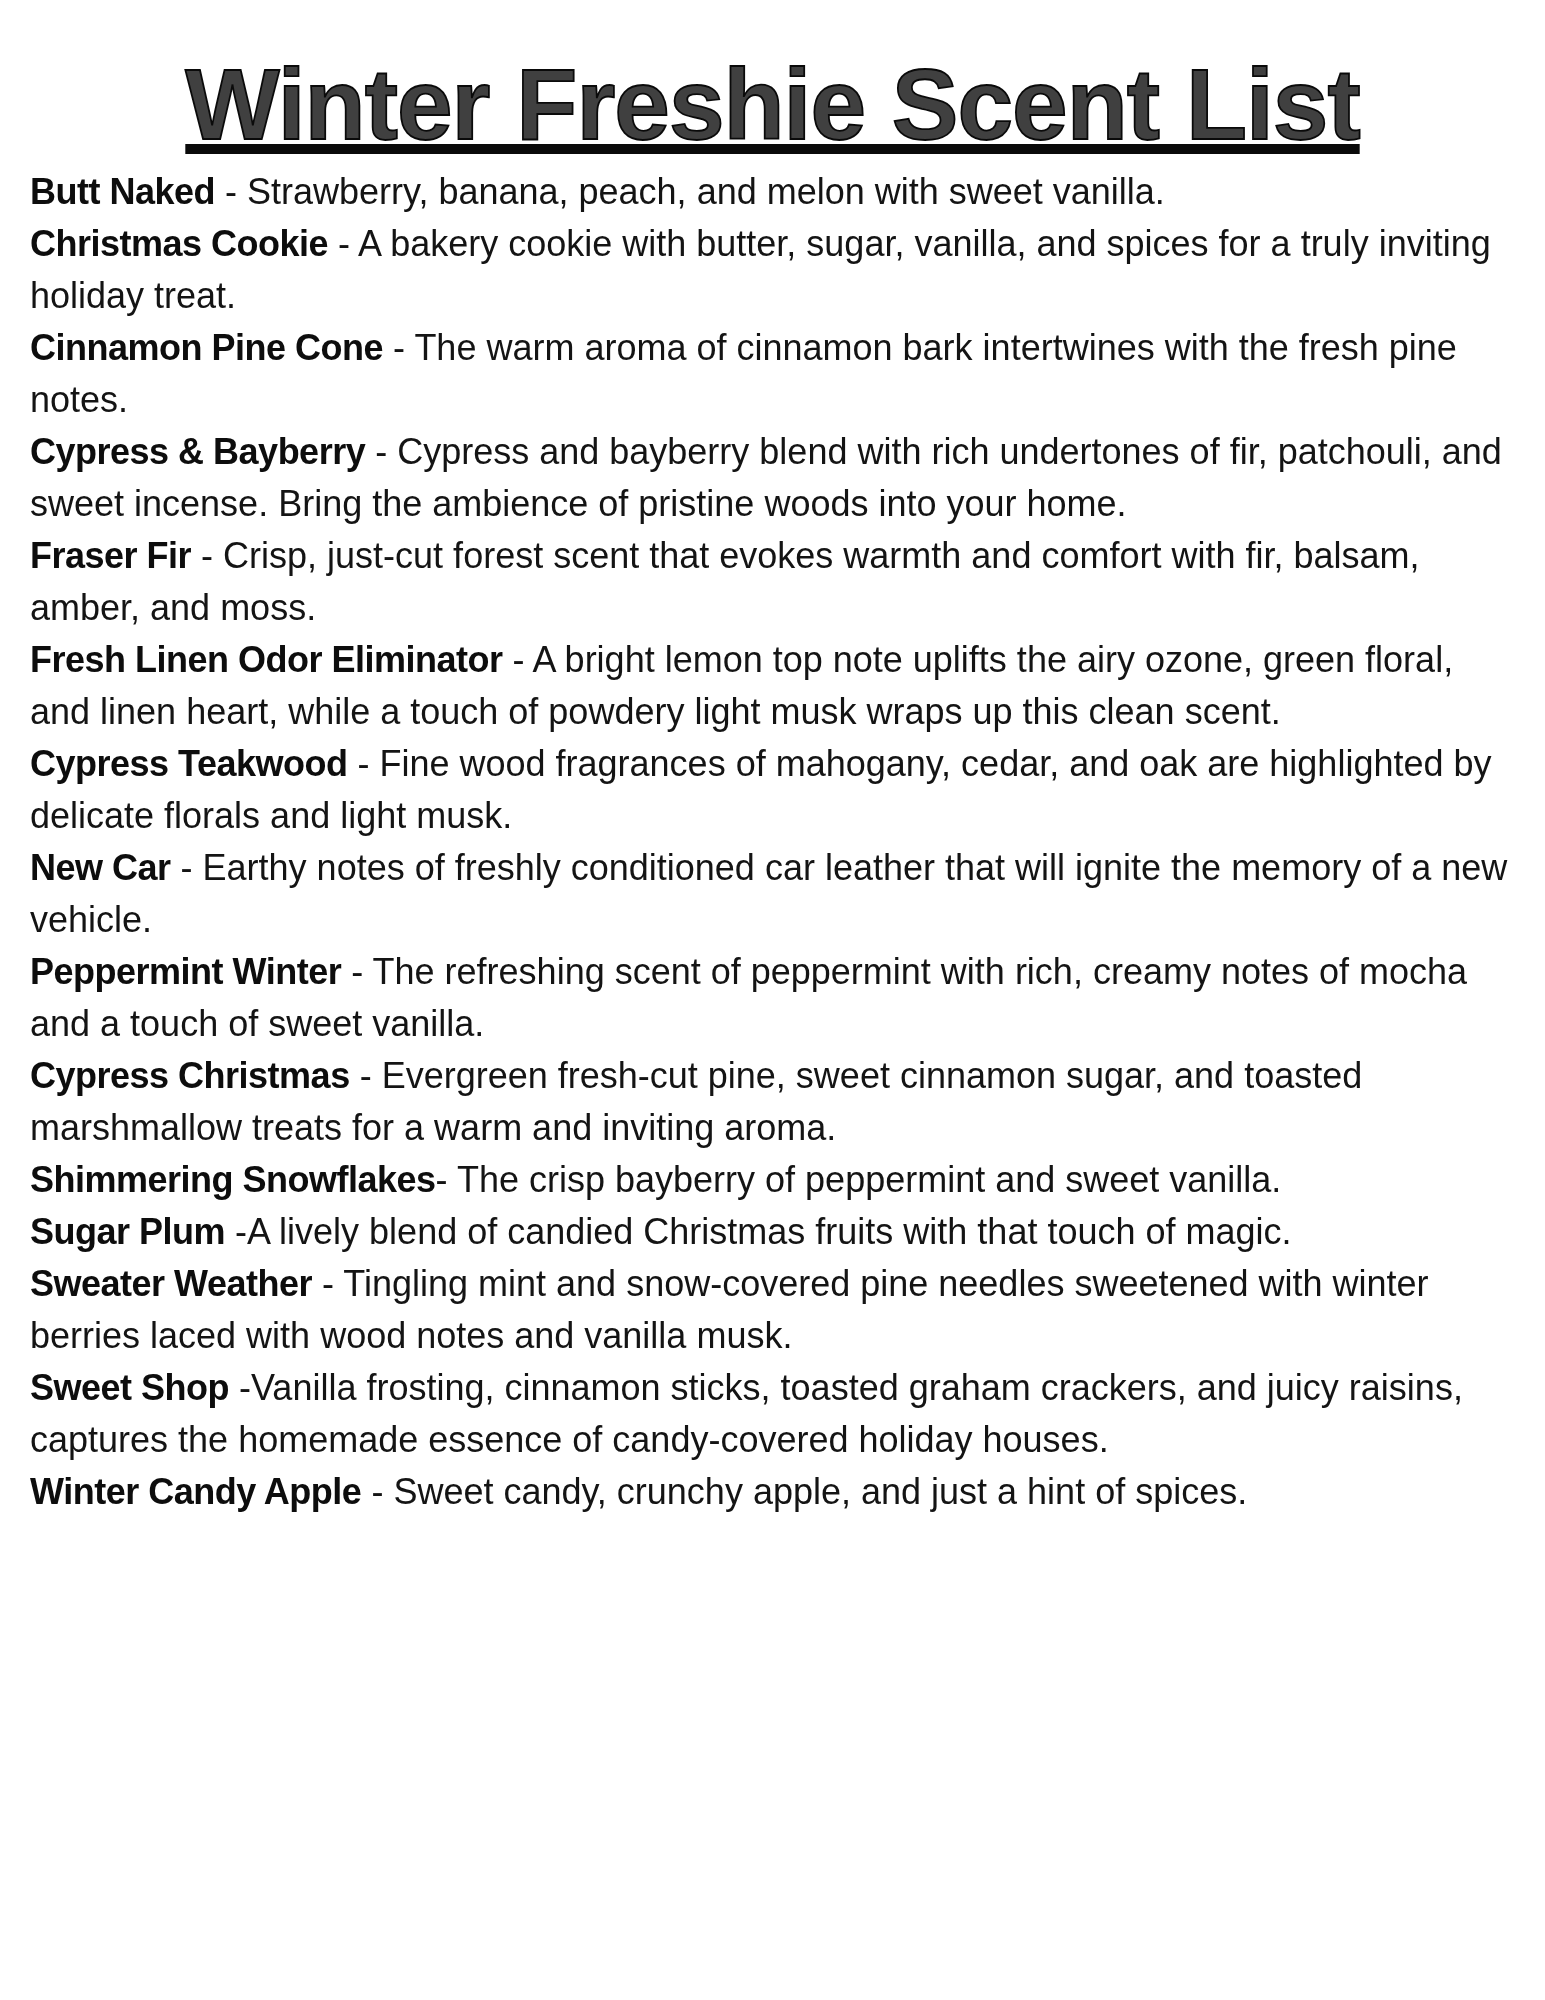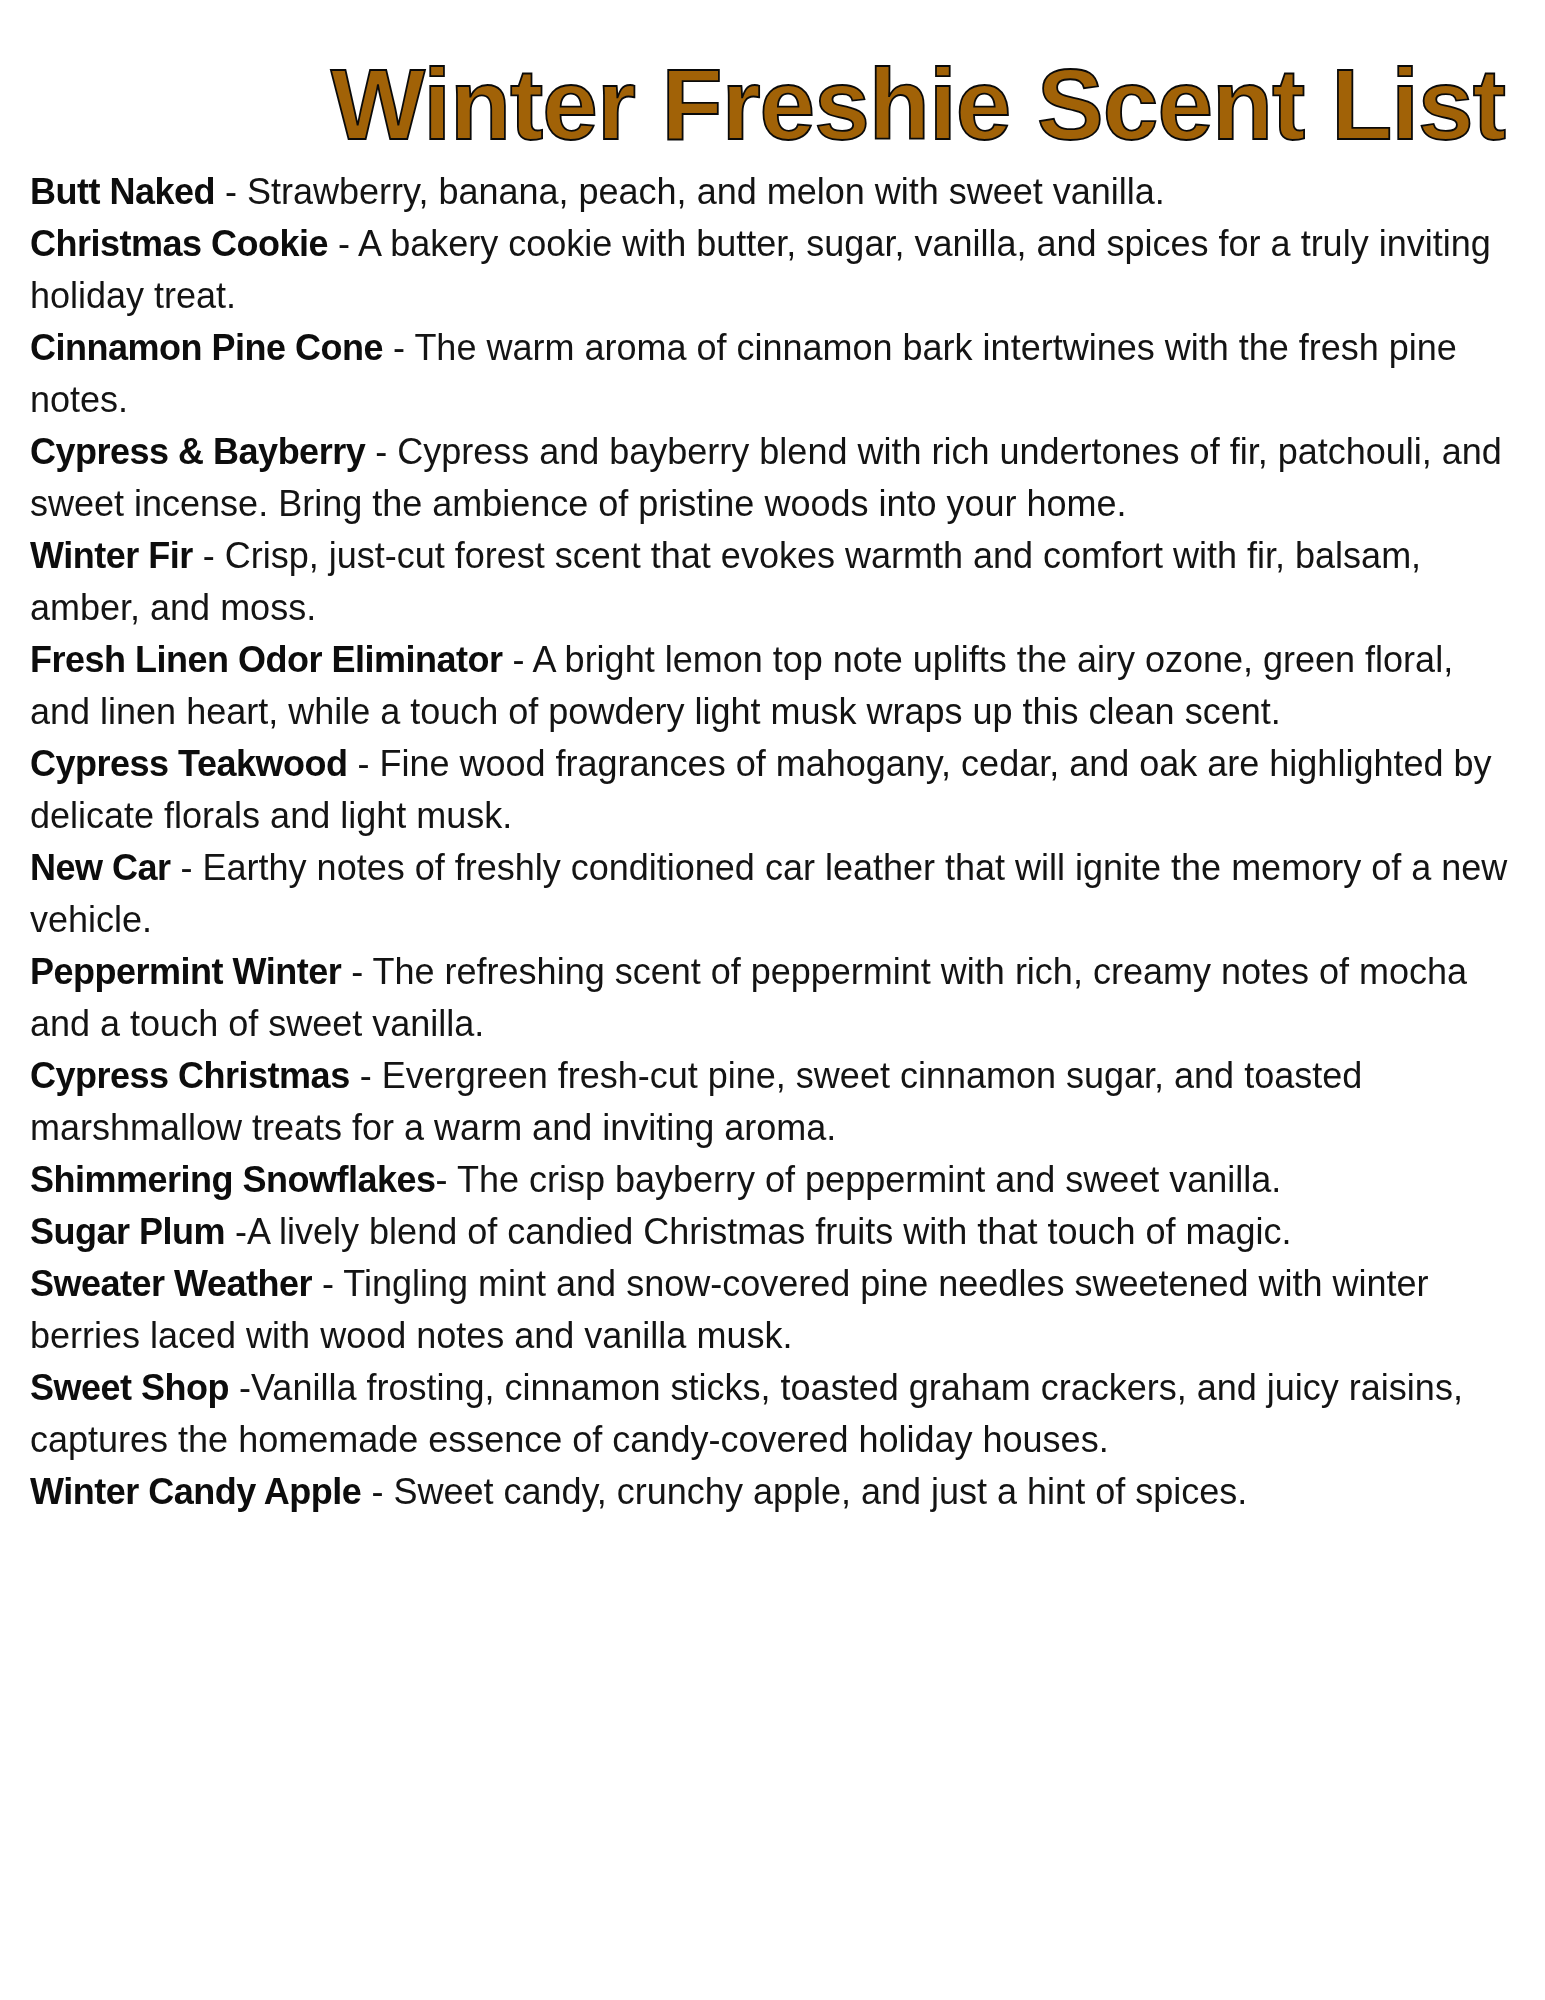--- a/index.html
+++ b/index.html
@@ -13,28 +13,29 @@
     height: 2000px;
     background: #ffffff;
     overflow: hidden;
     box-sizing: border-box;
     font-family: "Liberation Sans", sans-serif;
     color: #121212;
   }
   .title {
     margin: 54px 0 0 0;
     padding: 0 40px;
-    text-align: right;
+    text-align: center;
     font-size: 100px;
     line-height: 1.0;
     font-weight: 700;
     letter-spacing: -1px;
-    color: #a16207;
+    color: #404040;
     -webkit-text-stroke: 1.8px #0a0a0a; 
     white-space: nowrap;
+    text-decoration: underline;
   }
   .scent-list {
     margin: 12px 16px 0 0;
     padding: 0 20px 0 30px;
     font-size: 36px;
     line-height: 52px;
     color: #141414;
   }
   .entry {
     margin: 0;
@@ -59,21 +60,21 @@
 
   <div class="scent-list">
   <p class="entry"><span class="name">Butt Naked</span><span class="sep"> - </span><span class="desc">Strawberry, banana, peach, and melon with sweet vanilla.</span></p>
 
   <p class="entry"><span class="name">Christmas Cookie</span><span class="sep"> - </span><span class="desc">A bakery cookie with butter, sugar, vanilla, and spices for a truly inviting holiday treat.</span></p>
 
   <p class="entry"><span class="name">Cinnamon Pine Cone</span><span class="sep"> - </span><span class="desc">The warm aroma of cinnamon bark intertwines with the fresh pine notes.</span></p>
 
   <p class="entry"><span class="name">Cypress &amp; Bayberry</span><span class="sep"> - </span><span class="desc">Cypress and bayberry blend with rich undertones of fir, patchouli, and sweet incense. Bring the ambience of pristine woods into your home.</span></p>
 
-  <p class="entry"><span class="name">Winter Fir</span><span class="sep"> - </span><span class="desc">Crisp, just-cut forest scent that evokes warmth and comfort with fir, balsam, amber, and moss.</span></p>
+  <p class="entry"><span class="name">Fraser Fir</span><span class="sep"> - </span><span class="desc">Crisp, just-cut forest scent that evokes warmth and comfort with fir, balsam, amber, and moss.</span></p>
 
   <p class="entry"><span class="name">Fresh Linen Odor Eliminator</span><span class="sep"> - </span><span class="desc">A bright lemon top note uplifts the airy ozone, green floral, and linen heart, while a touch of powdery light musk wraps up this clean scent.</span></p>
 
   <p class="entry"><span class="name">Cypress Teakwood</span><span class="sep"> - </span><span class="desc">Fine wood fragrances of mahogany, cedar, and oak are highlighted by delicate florals and light musk.</span></p>
 
   <p class="entry"><span class="name">New Car</span><span class="sep"> - </span><span class="desc">Earthy notes of freshly conditioned car leather that will ignite the memory of a new vehicle.</span></p>
 
   <p class="entry"><span class="name">Peppermint Winter</span><span class="sep"> - </span><span class="desc">The refreshing scent of peppermint with rich, creamy notes of mocha and a touch of sweet vanilla.</span></p>
 
   <p class="entry"><span class="name">Cypress Christmas</span><span class="sep"> - </span><span class="desc">Evergreen fresh-cut pine, sweet cinnamon sugar, and toasted marshmallow treats for a warm and inviting aroma.</span></p>

